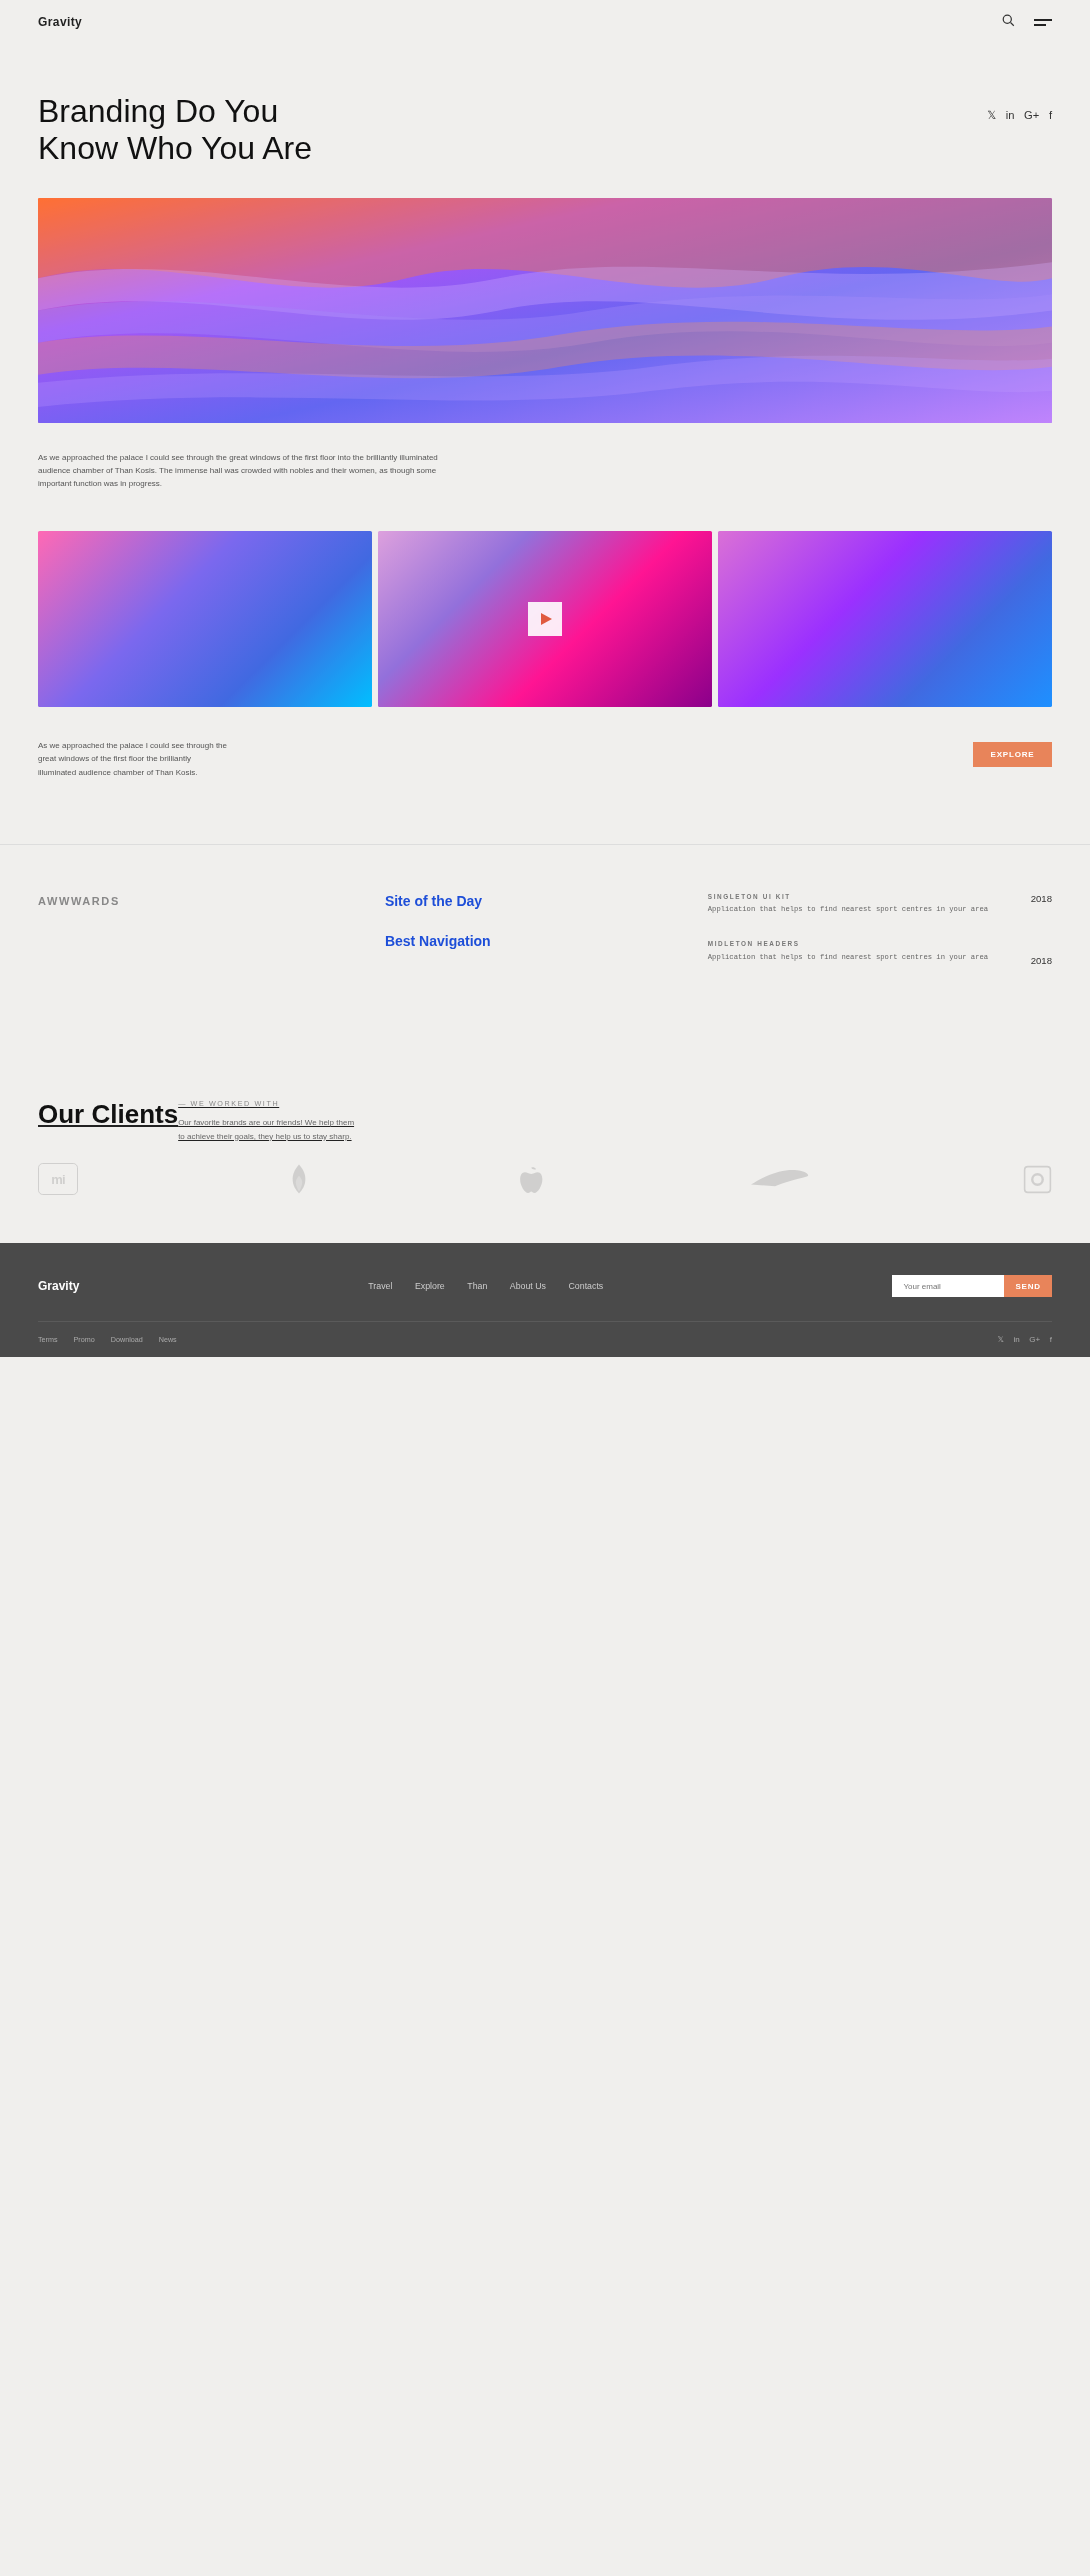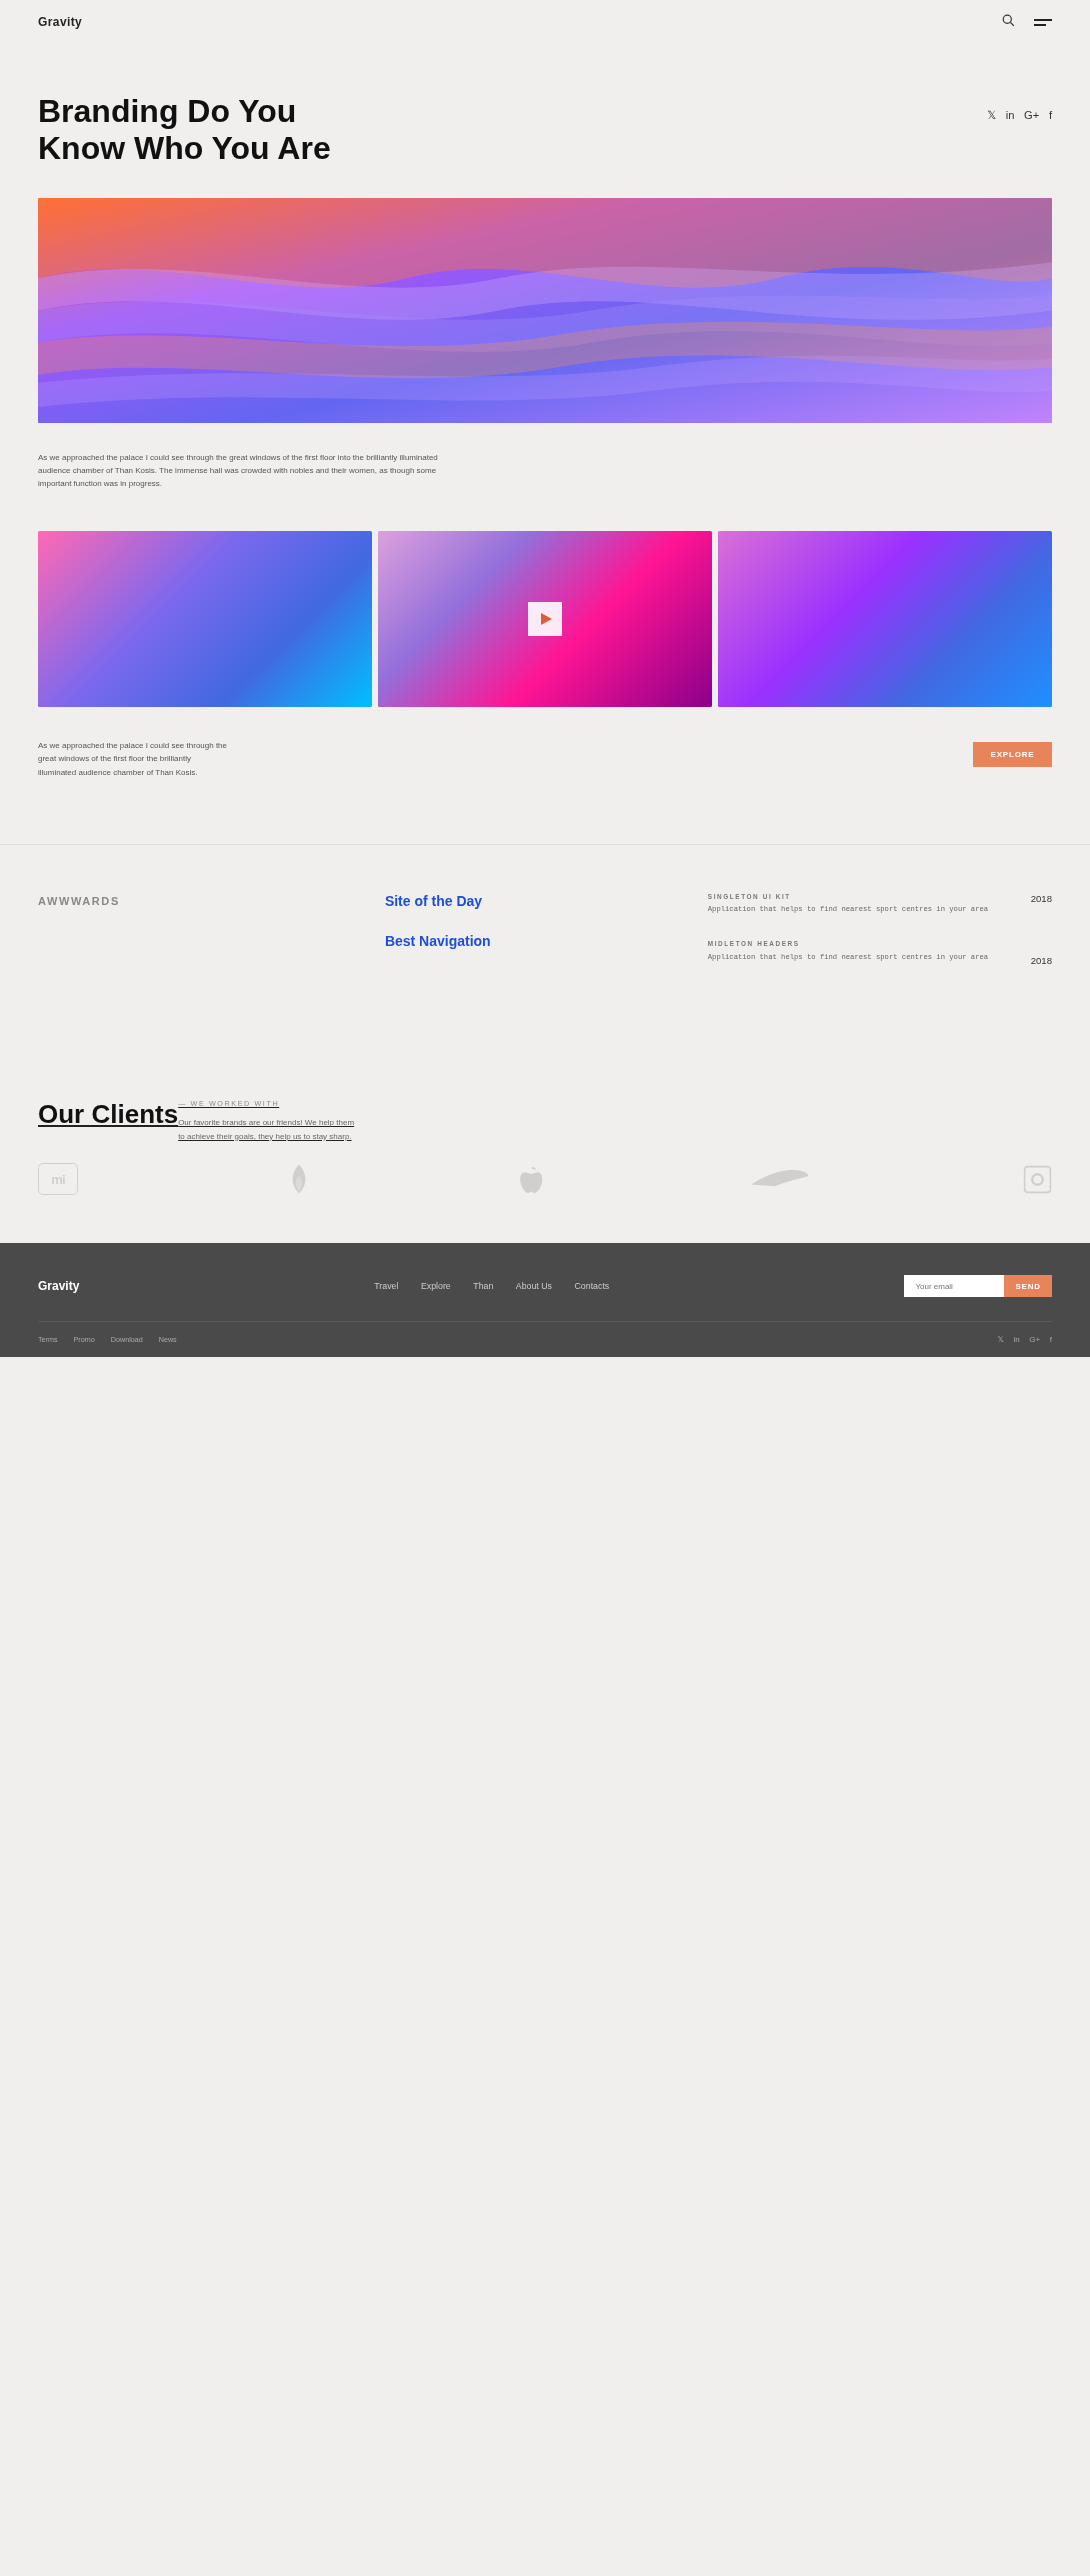--- a/index.html
+++ b/index.html
@@ -45,21 +45,21 @@
       width: 11.2px;
     }
 
     
     .hero-section {
       padding: 48px 38px 32px 38px;
       position: relative;
     }
     .hero-title {
       font-size: 32px;
-      font-weight: 700;
+      font-weight: 400;
       line-height: 1.15;
       max-width: 401px;
       color: #111;
     }
     .social-icons {
       position: absolute;
       right: 38px;
       top: 64px;
       display: flex;
       gap: 9.6px;
@@ -317,21 +317,21 @@
       display: flex;
       gap: 0;
     }
     .footer-email-input {
       padding: 6.4px 11.2px;
       font-size: 8px;
       border: none;
       outline: none;
       background: #fff;
       color: #333;
-      width: 100px;
+      width: 112px;
     }
     .footer-send-btn {
       background: #e8845a;
       color: #fff;
       border: none;
       padding: 6.4px 11.2px;
       font-size: 8px;
       letter-spacing: 0.8px;
       text-transform: uppercase;
       cursor: pointer;

